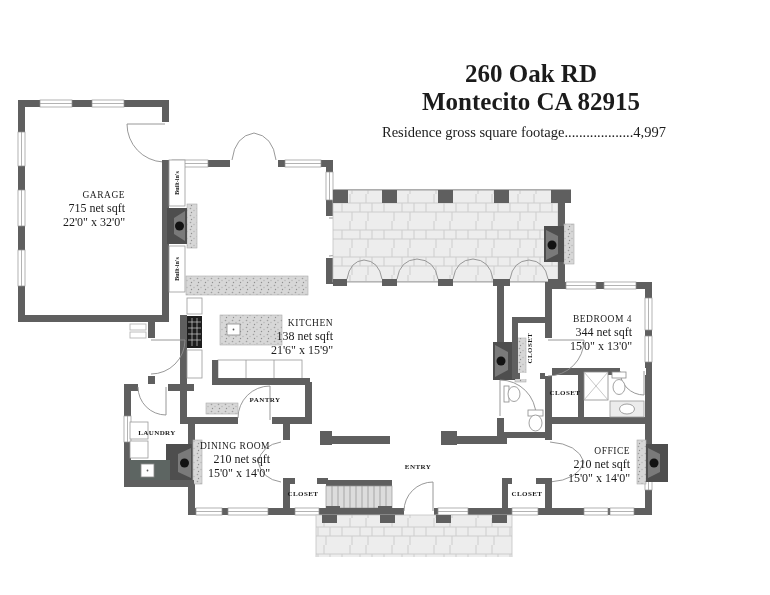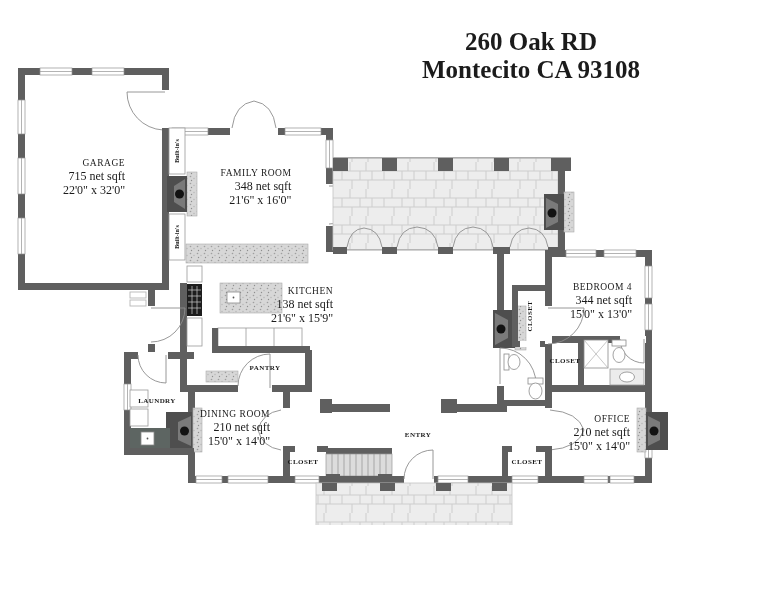--- a/index.html
+++ b/index.html
@@ -1,17 +1,17 @@
 <!DOCTYPE html>
 <html><head>
 <meta charset="utf-8">
 <style>
   html,body{margin:0;padding:0;background:#fff;}
   .page{position:relative;width:770px;height:525px;background:#fff;overflow:hidden;
-        font-family:"Liberation Serif",serif;color:#1b1b1b;}
+        font-family:"Liberation Serif",serif;color:#1b1b1b;margin-top:32px;}
   svg{position:absolute;left:0;top:0;}
   
   .w{fill:#5f5f5f}
   .win{fill:#fff;stroke:#929292;stroke-width:.7}
   .ln{stroke:#929292;stroke-width:.7}
   .door{fill:#fff}
   .arc{fill:none;stroke:#8d8d8d;stroke-width:.9}
   .gr{fill:url(#granite);stroke:#ababab;stroke-width:.6}
   .st{fill:url(#stone);stroke:#c3c3c3;stroke-width:.8}
   .fx{fill:#fff;stroke:#8a8a8a;stroke-width:.8}
@@ -348,34 +348,30 @@
     <rect class="w" x="492" y="534" width="17" height="17"></rect>
     <g>
       <path class="thin" d="M 372 553 L 372 565 L 466 565 L 466 553"></path>
       <path class="thin" d="M 380 553 L 380 573 L 458 573 L 458 553"></path>
     </g>
   </g>
 </svg>
 
   <div class="header">
     <div class="addr">260 Oak RD</div>
-    <div class="addr">Montecito CA 93108</div>
+    <div class="addr">Montecito CA 82915</div>
     <div class="footage">
+      <div>Residence gross square footage...................4,997</div>
     </div>
   </div>
 
   <div class="room-label" style="left:94px;top:178px">
     <span class="nm">GARAGE</span>
     <span class="dt">715 net sqft</span>
     <span class="dt">22'0" x 32'0"</span>
-  </div>
-  <div class="room-label" style="left:256px;top:188px">
-    <span class="nm">FAMILY ROOM</span>
-    <span class="dt">348 net sqft</span>
-    <span class="dt">21'6" x 16'0"</span>
   </div>
   <div class="room-label" style="left:302px;top:306px">
     <span class="nm">KITCHEN</span>
     <span class="dt">138 net sqft</span>
     <span class="dt">21'6" x 15'9"</span>
   </div>
   <div class="room-label" style="left:601px;top:302px">
     <span class="nm">BEDROOM 4</span>
     <span class="dt">344 net sqft</span>
     <span class="dt">15'0" x 13'0"</span>

